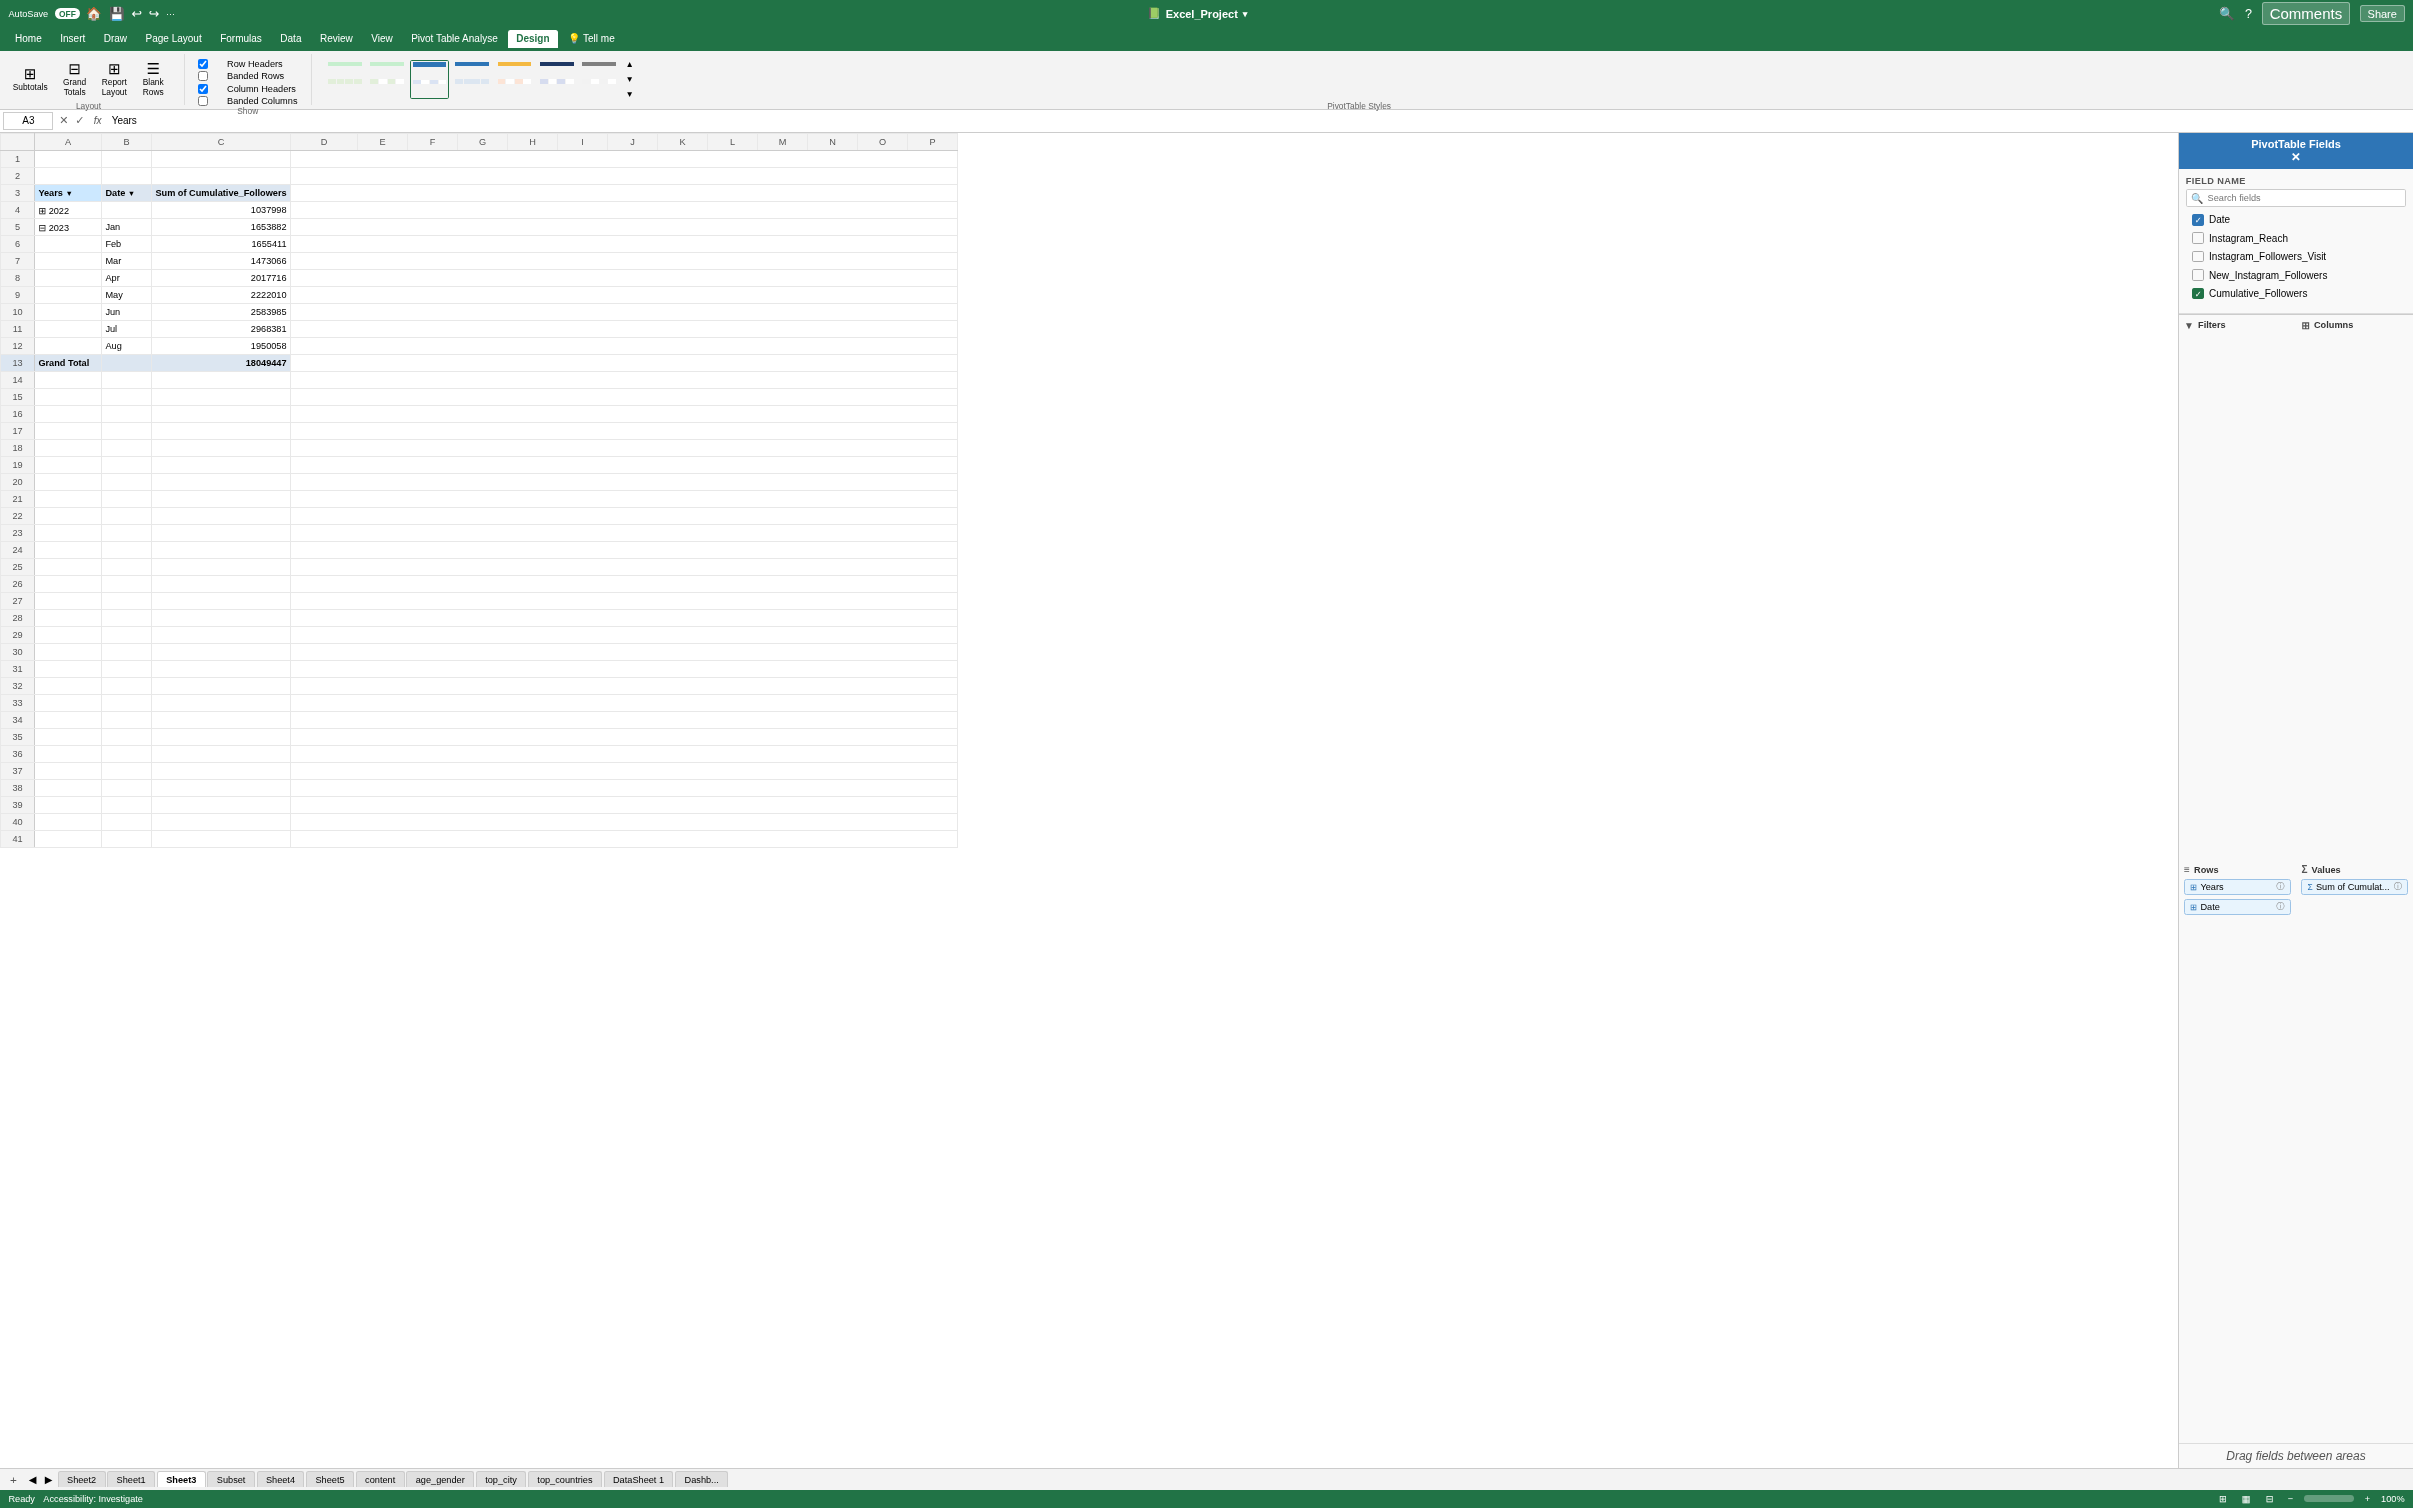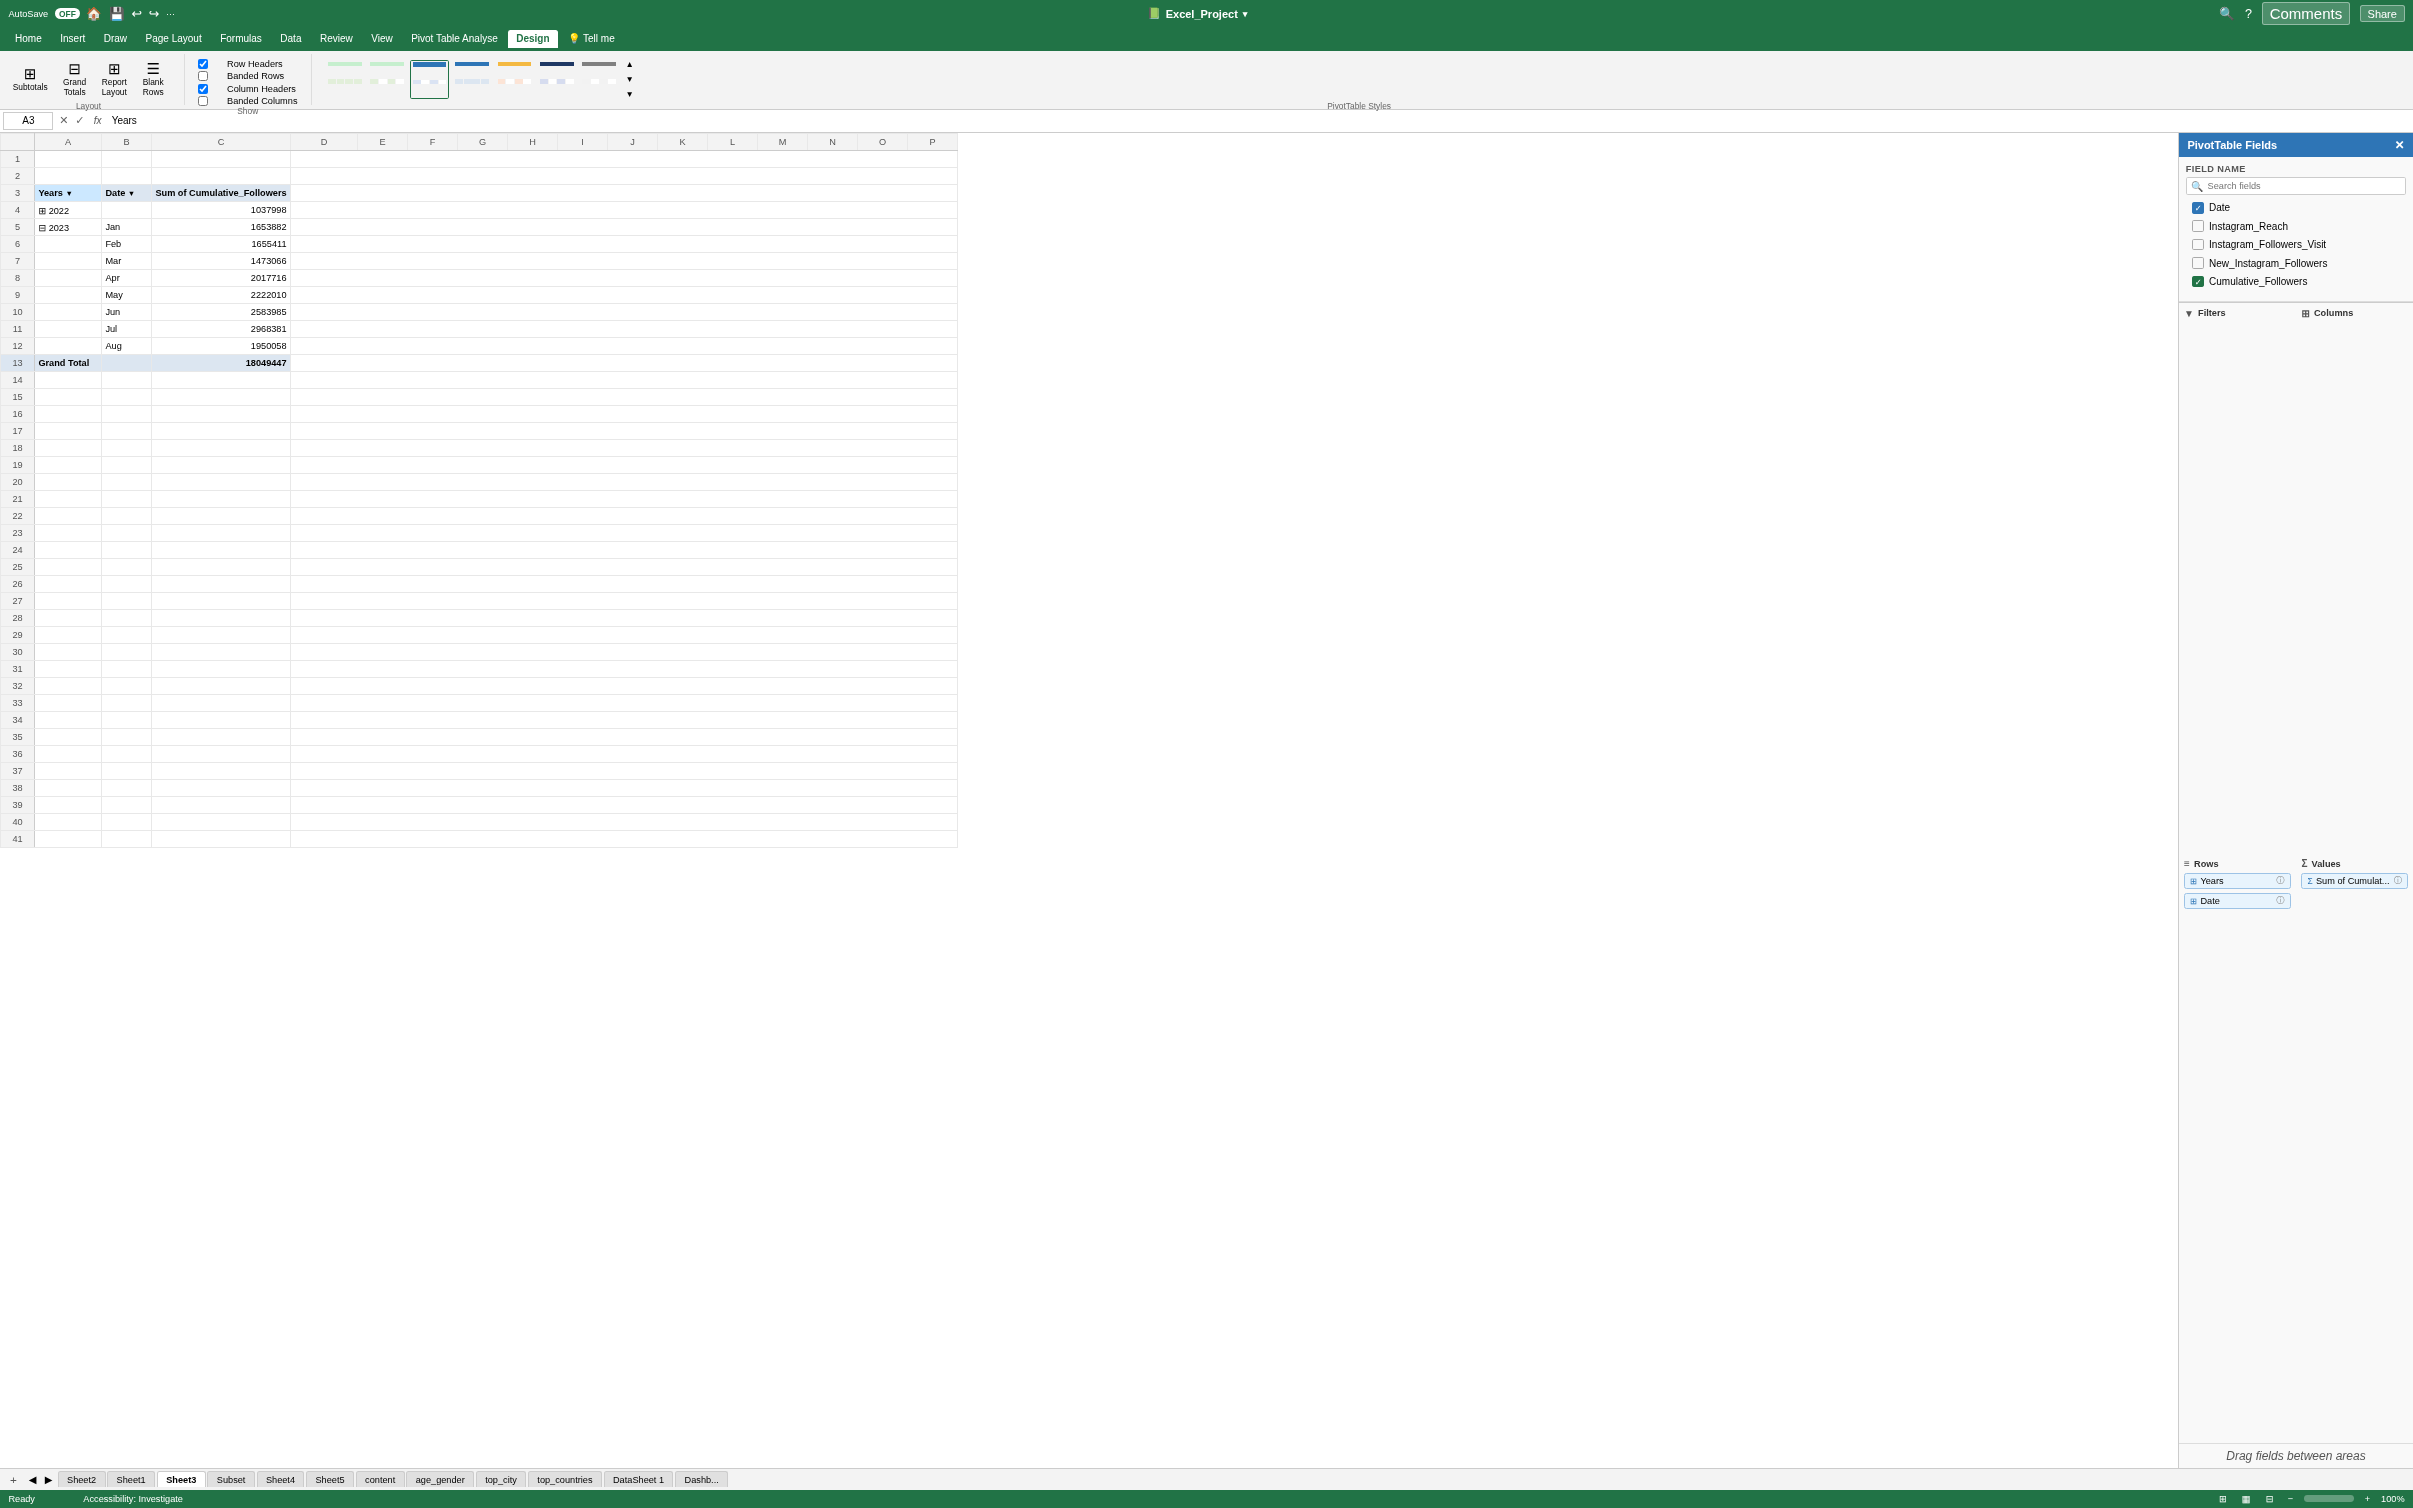--- a/index.html
+++ b/index.html
@@ -77,21 +77,21 @@
     }
     .fx-label { font-size: 10px; font-style: italic; color: #555; padding: 0 3.4px; }
 
     
     #pivot-panel {
       width: 235px; flex-shrink: 0; background: #f9f9f9; border-left: 0.8px solid #ccc;
       display: flex; flex-direction: column; overflow: hidden;
     }
     #pivot-panel-header {
       display: flex; align-items: center; justify-content: space-between;
-      background: #2e75b6; color: #fff; padding: 5px 8.4px; font-size: 11px; font-weight: 600;
+      background: #2e75b6; color: #fff; padding: 5px 8.4px; font-size: 11px; font-weight: 600; flex-direction: column;
     }
     #pivot-panel-close { cursor: pointer; font-size: 11.7px; }
 
     #field-name-section { padding: 6.7px; border-bottom: 0.8px solid #ddd; }
     .section-label { font-size: 9.2px; color: #555; font-weight: 600; margin-bottom: 3.4px; text-transform: uppercase; letter-spacing: 0.4px; }
     .field-search {
       display: flex; align-items: center; border: 0.8px solid #ccc; background: #fff;
       padding: 2.5px 5px; border-radius: 1.7px;
     }
     .field-search input {
@@ -778,21 +778,21 @@
   <div class="sheet-tab">age_gender</div>
   <div class="sheet-tab">top_city</div>
   <div class="sheet-tab">top_countries</div>
   <div class="sheet-tab">DataSheet 1</div>
   <div class="sheet-tab">Dashb...</div>
 </div>
 
 <div id="status-bar">
   <div style="display:flex;align-items:center;gap:8.4px;">
     <span>Ready</span>
-    <span style="cursor:pointer;margin-left:40px;">Accessibility: Investigate</span>
+    <span style="cursor:pointer;">Accessibility: Investigate</span>
   </div>
   <div class="right">
     <span class="status-btn">⊞</span>
     <span class="status-btn">▦</span>
     <span class="status-btn">⊟</span>
     <span style="cursor:pointer;padding:0 2.5px;">−</span>
     <span style="width:50px;height:6.7px;background:rgba(255,255,255,0.3);border-radius:3.4px;display:inline-block;vertical-align:middle;"></span>
     <span style="cursor:pointer;padding:0 2.5px;">+</span>
     <span>100%</span>
   </div>

